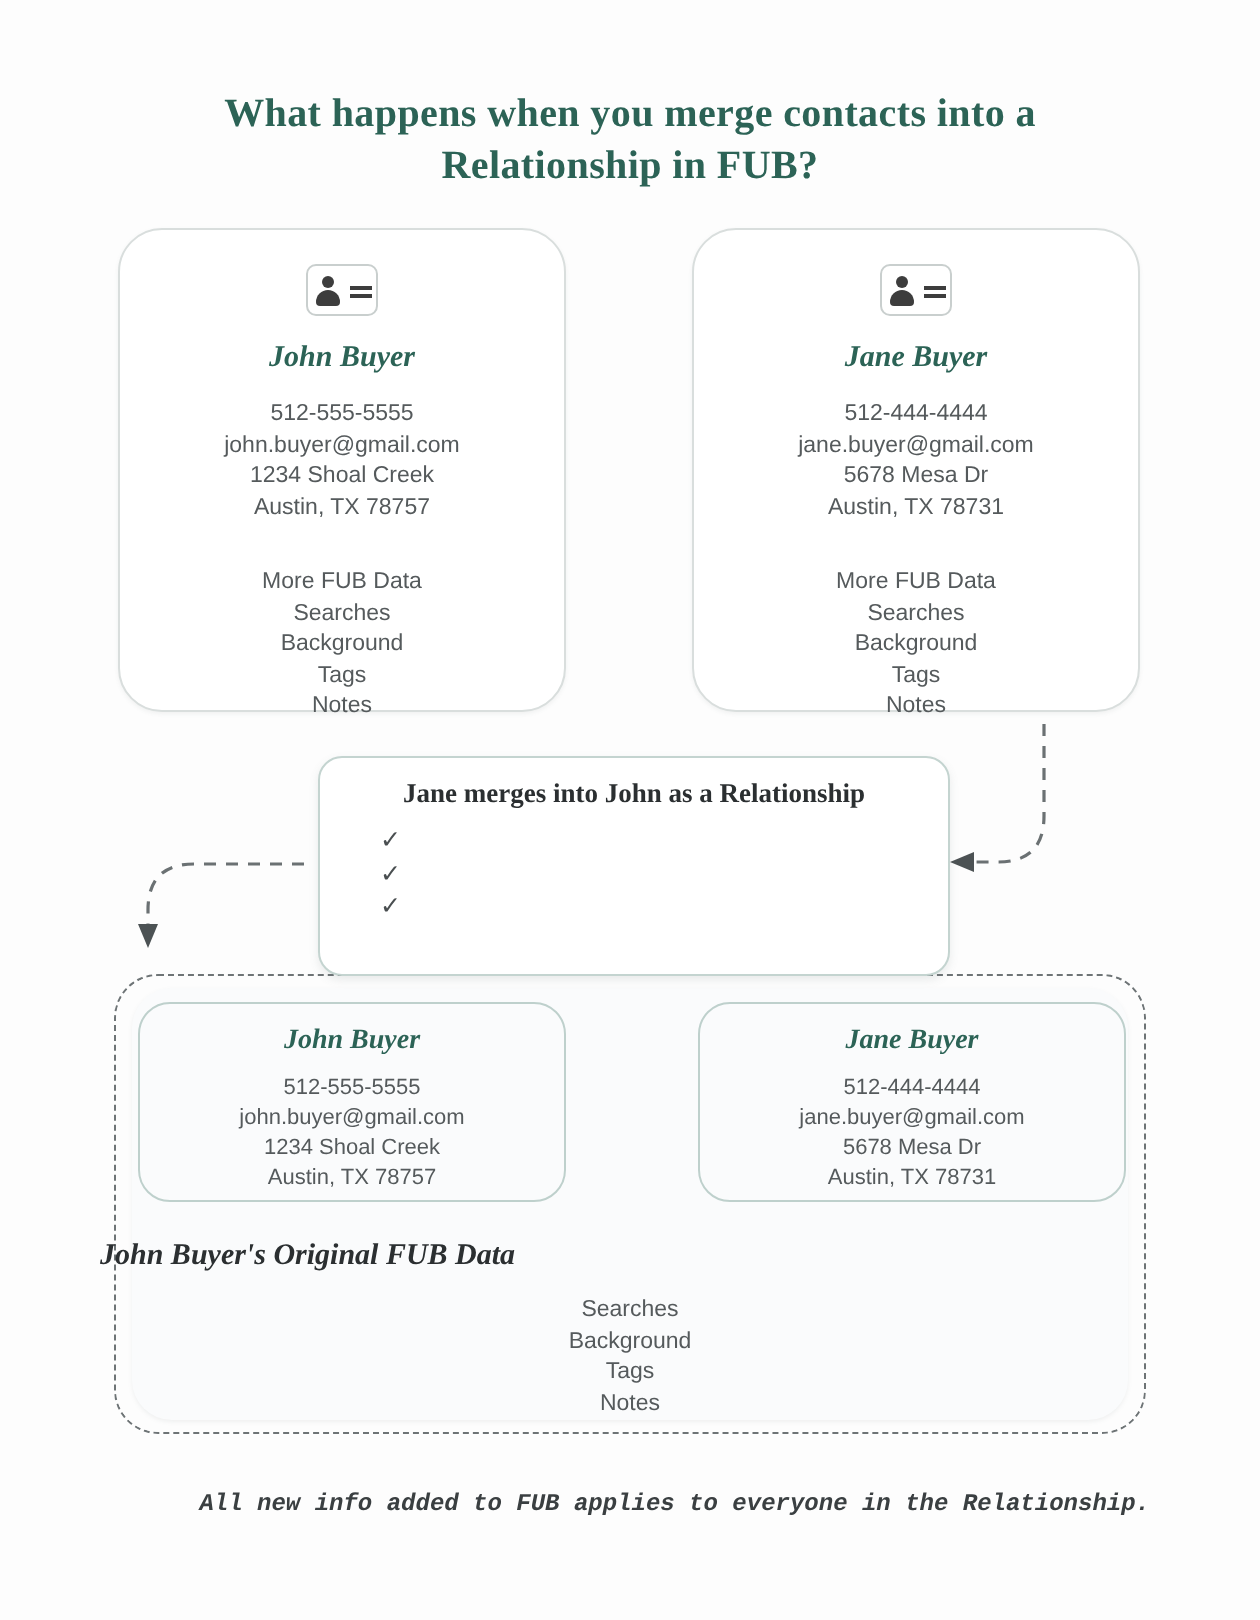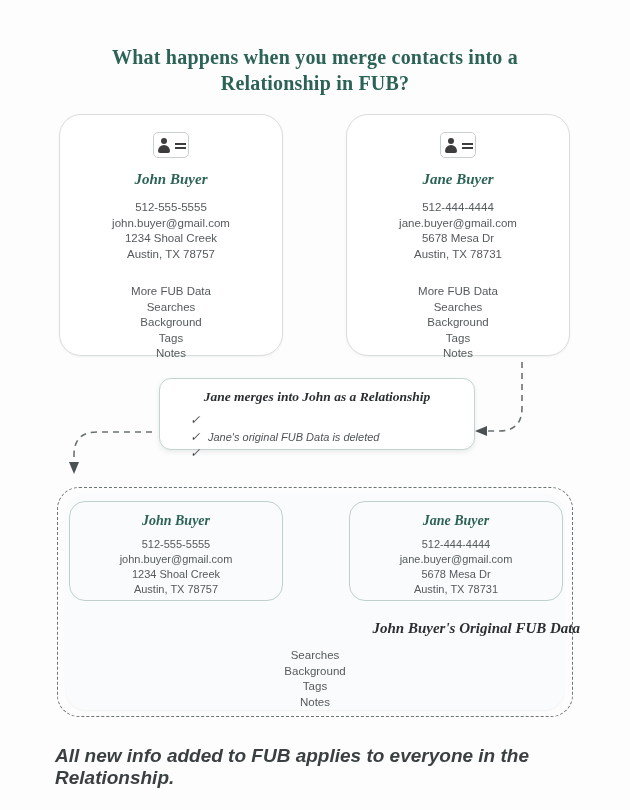--- a/index.html
+++ b/index.html
@@ -106,28 +106,27 @@
     margin-top: 12px;
   }
   .card-lines.group2 { margin-top: 22px; }
 
   
   .merge-box {
     position: absolute;
     left: 159px;
     top: 378px;
     width: 316px;
-    height: 72px;
+    height: 110px;
     background: #ffffff;
     border: 1px solid #c4d4d0;
     border-radius: 12px;
     box-sizing: border-box;
     box-shadow: 0 2px 5px rgba(90,110,110,0.13);
     z-index: 5;
-    font-style: italic;
   }
   .merge-title {
     text-align: center;
     font-family: "Liberation Serif", serif;
     font-weight: bold;
     font-size: 13.5px;
     color: #2b2f31;
     margin-top: 10px;
   }
   .merge-list {
@@ -207,24 +206,24 @@
   .mini-lines {
     text-align: center;
     font-size: 11px;
     line-height: 15px;
     color: #555a5c;
     margin-top: 8px;
   }
 
   .original-title {
     position: absolute;
-    left: 82px;
+    left: 50px;
     top: 620px;
     width: 498px;
-    text-align: right;
+    text-align: left;
     font-family: "Liberation Serif", serif;
     font-style: italic;
     font-weight: bold;
     font-size: 15px;
     color: #2b2f31;
   }
   .original-list {
     position: absolute;
     left: 66px;
     top: 648px;
@@ -234,25 +233,25 @@
     line-height: 15.5px;
     color: #555a5c;
   }
 
   
   .footer-note {
     position: absolute;
     left: 55px;
     top: 745px;
     width: 520px;
-    text-align: left;
-    font-family: Liberation Sans, sans-serif;
+    text-align: right;
+    font-family: Liberation Mono, monospace;
     font-style: italic;
     font-weight: bold;
-    font-size: 19px;
+    font-size: 12px;
     color: #3a3f41;
   }
 </style>
 </head>
 <body>
 
 <div class="page">
 
   <div class="title">What happens when you merge contacts into a Relationship in FUB?</div>
 
@@ -312,21 +311,20 @@
   </svg>
 
   <div class="merge-box">
     <div class="merge-title">Jane merges into John as a Relationship</div>
     <ul class="merge-list">
       <li>
         <span class="check">✓</span>
       </li>
       <li>
         <span class="check">✓</span>
-        <span>Jane's original FUB Data is deleted</span>
       </li>
       <li>
         <span class="check">✓</span>
       </li>
     </ul>
   </div>
 
   <div class="relationship-inner"></div>
   <div class="relationship-box"></div>
 

